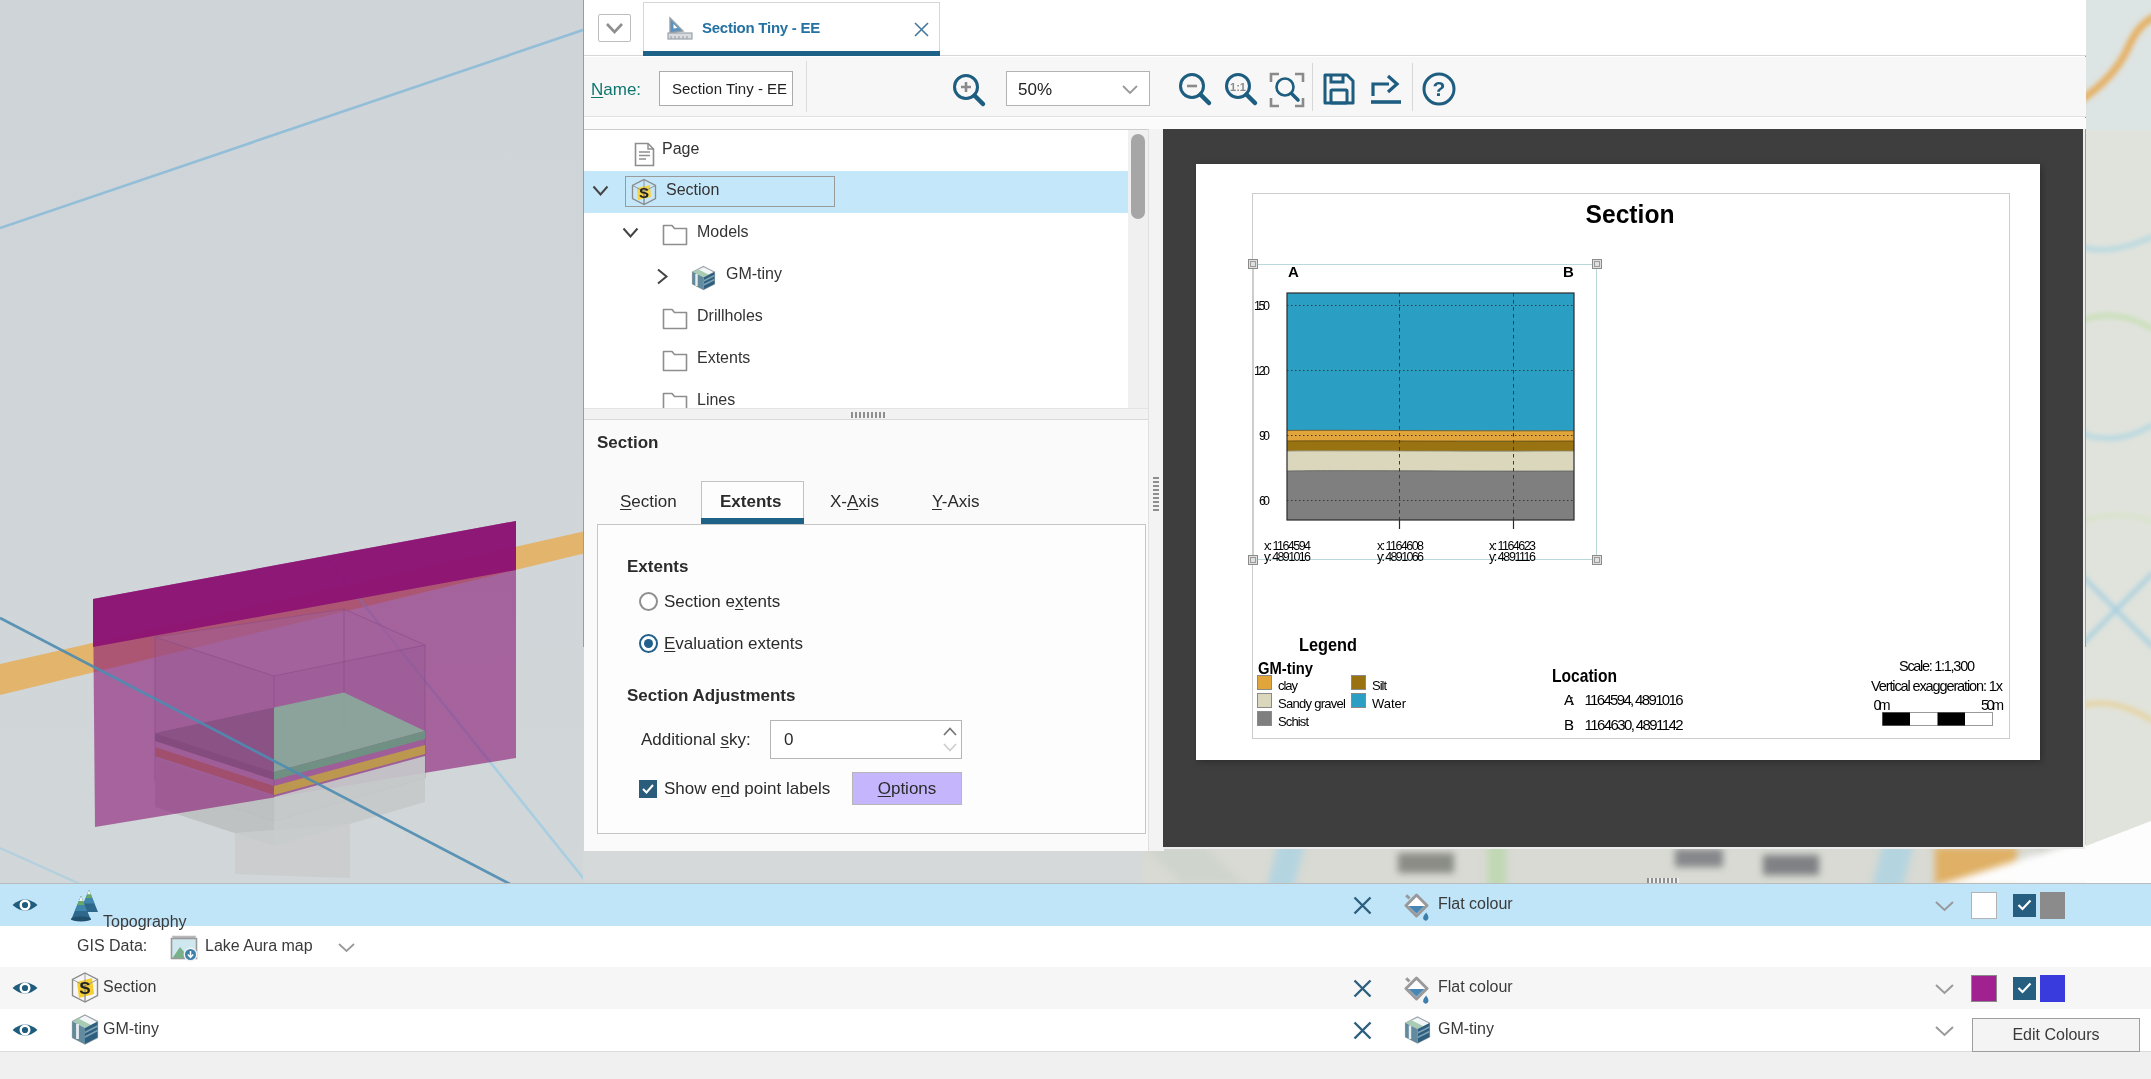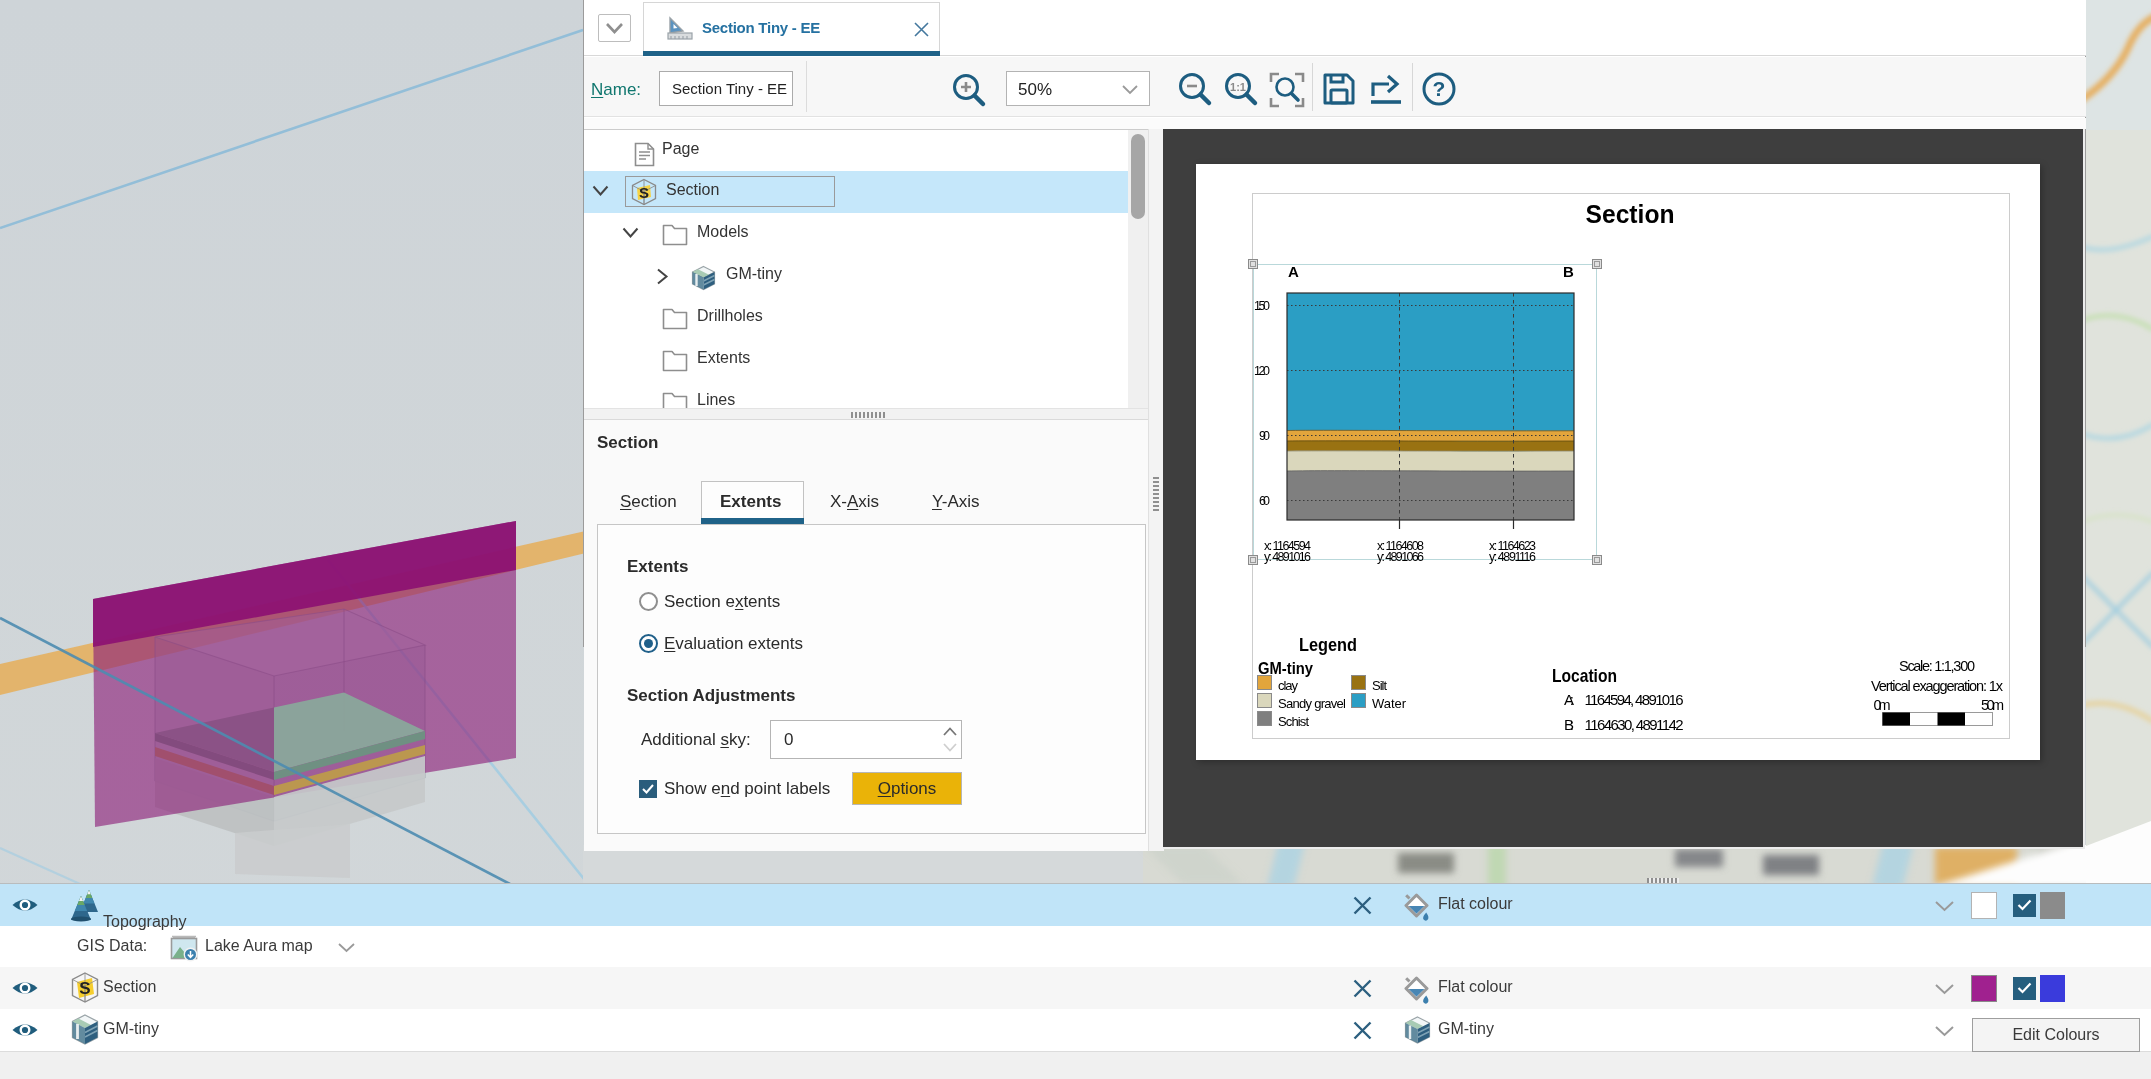--- a/index.html
+++ b/index.html
@@ -276,21 +276,21 @@
     <svg class="abs ico" style="left:358px;top:322px;" width="16" height="11" viewBox="0 0 16 11">
           <path d="M2 2 L8 8.5 L14 2" fill="none" stroke="#cfcfcf" stroke-width="1.8"></path>
         </svg>
 
     <div class="abs" style="left:55px;top:360px;width:18px;height:18px;background:#2a5d7c;"></div>
     <svg class="abs ico" style="left:57px;top:363px;" width="14" height="12" viewBox="0 0 14 12">
           <path d="M2 6 L5.5 9.5 L12 2" fill="none" stroke="#fff" stroke-width="2"></path>
         </svg>
     <div class="abs" style="left:80px;top:359px;">Show e<span class="u">n</span>d point labels</div>
 
-    <div class="abs" style="left:268px;top:352px;width:110px;height:33px;background:#eab308;border:1px solid #b7b7b7;text-align:center;line-height:31px;"><span class="u">O</span>ptions</div>
+    <div class="abs" style="left:268px;top:352px;width:110px;height:33px;background:#c4b5fd;border:1px solid #b7b7b7;text-align:center;line-height:31px;"><span class="u">O</span>ptions</div>
   </div>
 
   <div class="abs" style="left:564px;top:129px;width:16px;height:722px;background:#f3f3f3;border-left:1px solid #e0e0e0;">
     <div class="abs" style="left:4px;top:348px;width:6px;height:34px;background:repeating-linear-gradient(0deg,#8f8f8f 0 2px,#f3f3f3 2px 4px);"></div>
   </div>
 
   <div id="preview" class="abs" style="left:579px;top:129px;width:922px;height:720px;background:#3e3e3e;border-right:2px solid #ececec;border-bottom:2px solid #ececec;overflow:hidden;">
     <div class="abs" style="left:33px;top:35px;width:844px;height:596px;background:#ffffff;box-shadow:2px 2px 7px rgba(0,0,0,0.28);"></div>
     <svg class="abs" style="left:33px;top:35px;" width="844" height="596" viewBox="0 0 844 596" font-family="Liberation Sans">
       <rect x="56.5" y="29.5" width="757" height="545" fill="none" stroke="#cccccc"></rect>

